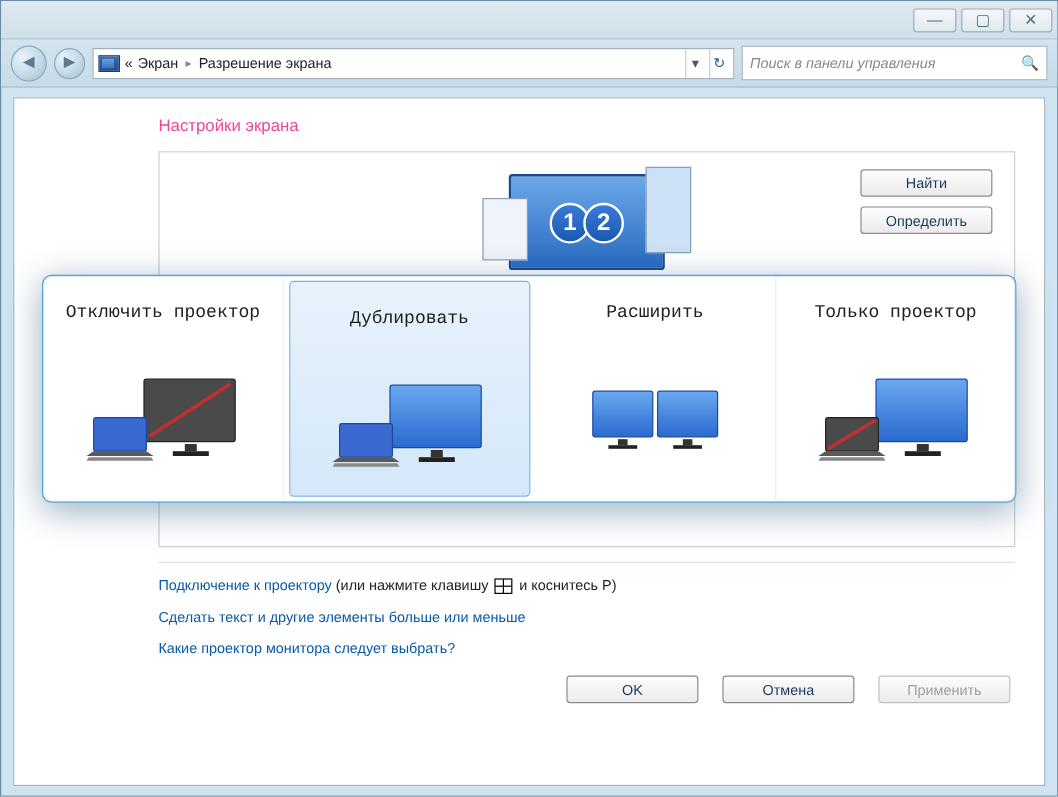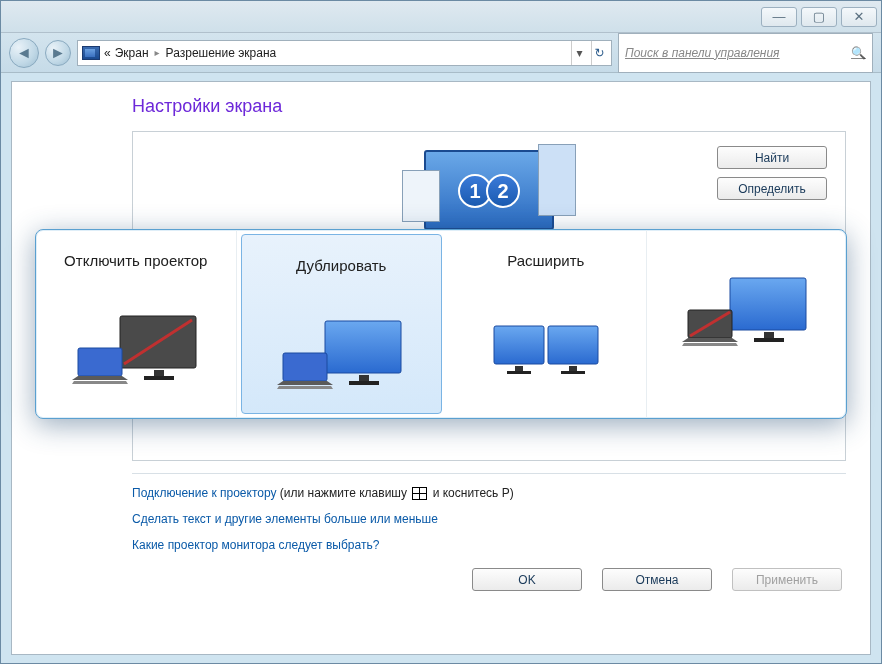--- a/index.html
+++ b/index.html
@@ -66,39 +66,39 @@
     border:1px solid #1a3a70;
     position:relative;
   }
   .crumb-icon::after{content:"";position:absolute;left:2px;top:2px;width:10px;height:8px;background:linear-gradient(#6aa0e0,#3a70c0);}
   .crumb-sep { color:#888; font-size:10px; margin:0 2px;}
   .crumb-txt { color:#222; }
   .crumb-box .spacer{flex:1;}
   .crumb-dd { width:16px; color:#555; text-align:center; border-left:1px solid #ccc; height:100%; line-height:24px;}
   .refresh { width:16px; color:#2a5a8a; text-align:center; border-left:1px solid #ccc; height:100%; line-height:24px;}
   .search-box {
-    width:255px; height:40px;
+    width:255px; height:29px;
     background:#fff;
     border:1px solid #a0b0bc;
     display:flex; align-items:center;
     padding:0 6px;
-    color:#888; font-style:italic;text-decoration:underline;
+    color:#888; font-style:italic;
   }
   .search-box .sicon { margin-left:auto; color:#3a6aa0; font-style:normal;}
   .content-wrap {
     position:absolute;
     left:10px; right:10px; top:80px; bottom:8px;
     background:#fff;
     border:1px solid #a8b8c4;
   }
   .content {
     padding:14px 24px 14px 120px;
     color:#1a3a5a;
   }
-  .page-title { font-size:18px; color:#6d28d9; margin:0 0 14px 0; font-weight:normal;}
+  .page-title { font-size:14px; color:#ec4899; margin:0 0 14px 0; font-weight:normal;}
   .preview-box {
     border:1px solid #c8d0d6;
     height:330px;
     position:relative;
     background:#fff;
     margin-bottom:12px;
   }
   .preview-inner {
     position:absolute;
     left:50%; top:18px;
@@ -195,21 +195,21 @@
     position:relative;
   }
   .proj-opt:last-child{border-right:none; border-radius:0 8px 8px 0;}
   .proj-opt:first-child{border-radius:8px 0 0 8px;}
   .proj-opt.selected {
     background:linear-gradient(#e8f2fc,#d4e8fa);
     border:1px solid #7ab4e4;
     border-radius:4px;
     margin:4px;
   }
-  .proj-label { font-size:15px; color:#202020; text-align:center; line-height:1.2; min-height:38px;}
+  .proj-label { font-size:15px; color:#202020; text-align:center; line-height:1.2; min-height:38px;font-family:Liberation Mono, monospace;}
   .proj-icon-area { margin-top:16px; height:80px; display:flex; align-items:flex-end; justify-content:center; position:relative; width:100%;}
   svg { display:block; }
 </style>
 </head>
 <body>
 
 <div class="window">
 
   <div class="titlebar">
     <div class="ctl">—</div>
@@ -317,20 +317,21 @@
           <rect x="18" y="20" width="50" height="38" rx="2" fill="url(#g2)" stroke="#1a4aa0"></rect>
           <rect x="72" y="20" width="50" height="38" rx="2" fill="url(#g2)" stroke="#1a4aa0"></rect>
           <rect x="39" y="60" width="8" height="5" fill="#333"></rect>
             <rect x="31" y="65" width="24" height="3" fill="#222"></rect>
           <rect x="93" y="60" width="8" height="5" fill="#333"></rect>
             <rect x="85" y="65" width="24" height="3" fill="#222"></rect>
         </svg>
       </div>
     </div>
     <div class="proj-opt">
+      <div class="proj-label">Только проектор</div>
       <div class="proj-icon-area">
         <svg width="140" height="80" viewBox="0 0 140 80">
           <defs>
               <linearGradient id="g3" x1="0" y1="0" x2="0" y2="1">
                 <stop offset="0" stop-color="#6aa8f0"></stop>
                 <stop offset="1" stop-color="#2a6ad0"></stop>
               </linearGradient>
             </defs>
           <rect x="54" y="10" width="76" height="52" rx="2" fill="url(#g3)" stroke="#1a4aa0"></rect>
           <rect x="88" y="64" width="10" height="6" fill="#333"></rect>

